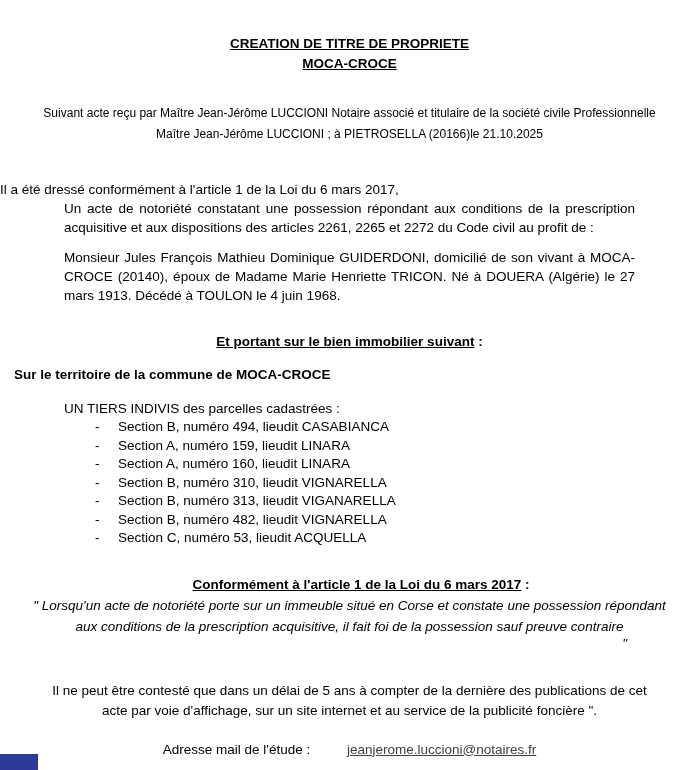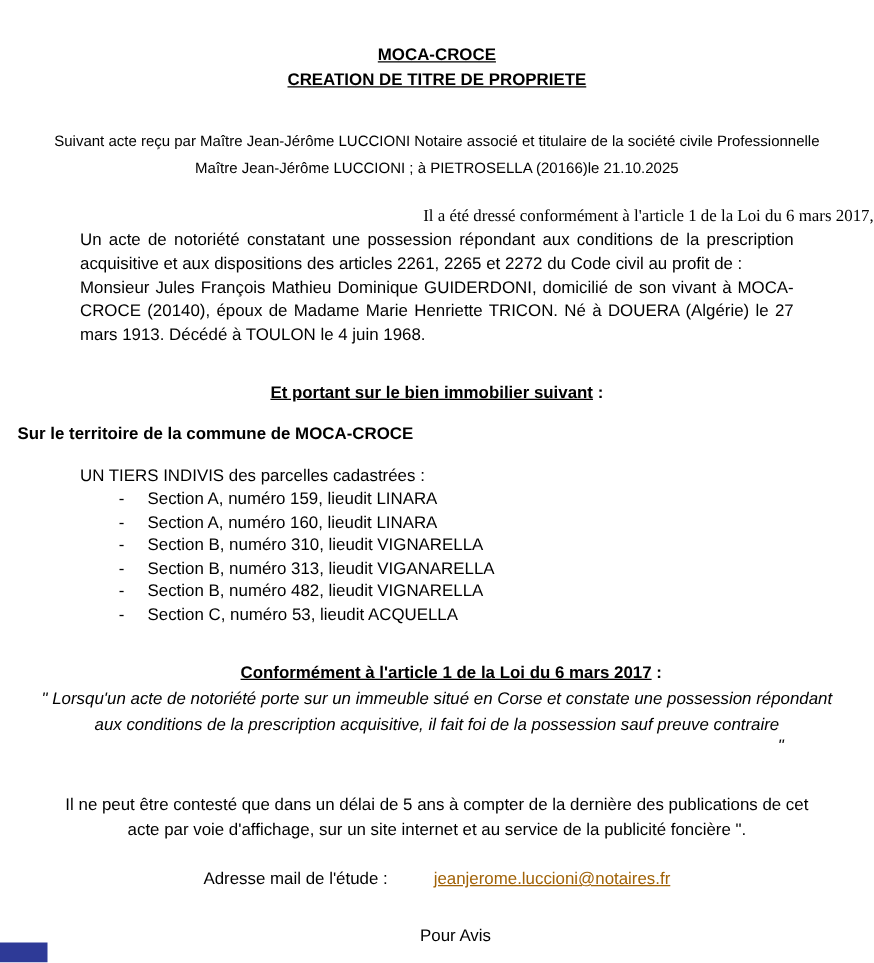--- a/index.html
+++ b/index.html
@@ -29,27 +29,26 @@
   .doc-title div { text-decoration: underline; }
 
   .intro {
     margin: 29px 34px 0 34px;
     text-align: center;
     font-size: 12px;
     line-height: 21px;
   }
 
   .line-dresse {
-    margin-top: 18px;
-    text-align: right;
-    font-family: Liberation Serif, serif;
+    margin-top: 35px;
+    text-align: left;
   }
 
   .body-par {
-    margin: 0 64px;
+    margin: 11px 64px;
   }
   .p2 { margin-top: 0; }
   .p3 { margin-top: 0; }
 
   .heading-bien {
     margin-top: 27px;
     text-align: center;
     font-weight: bold;
   }
   .heading-commune {
@@ -101,21 +100,21 @@
     text-align: center;
     line-height: 20px;
   }
 
   .email-line {
     margin-top: 19px;
     text-align: center;
   }
   .email-link {
     text-decoration: underline;
-    color: #a16207;
+    color: #404040;
     cursor: pointer;
     margin-left: 33px;
   }
 
   .signature {
     margin-top: 26px;
     padding-left: 336px;
     line-height: 21px;
   }
 
@@ -127,39 +126,40 @@
     height: 16px;
     background: #2e3a97;
   }
 </style>
 </head>
 <body>
 
 <div class="page">
 
   <div class="doc-title">
+    <div>CREATION DE TITRE DE PROPRIETE</div>
     <div>MOCA-CROCE</div>
-    <div>CREATION DE TITRE DE PROPRIETE</div>
   </div>
 
   <p class="intro">Suivant acte reçu  par Maître Jean-Jérôme LUCCIONI Notaire associé et titulaire de la société civile Professionnelle Maître Jean-Jérôme LUCCIONI ; à PIETROSELLA (20166)le 21.10.2025</p>
 
   <div class="line-dresse">Il a été dressé conformément à l'article 1 de la Loi du 6 mars 2017,</div>
 
   <p class="body-par justify p2">Un acte de notoriété constatant une possession répondant aux conditions de la prescription acquisitive et aux dispositions des articles 2261, 2265 et 2272 du Code civil au profit de :</p>
 
   <p class="body-par justify p3">Monsieur Jules François Mathieu Dominique GUIDERDONI, domicilié de son vivant à MOCA-CROCE (20140), époux de Madame Marie Henriette TRICON. Né à DOUERA (Algérie) le 27 mars 1913. Décédé à TOULON le 4 juin 1968.</p>
 
   <div class="heading-bien"><span class="underline">Et portant sur le bien immobilier suivant</span><span> :</span></div>
 
   <div class="heading-commune">Sur le territoire de la commune de MOCA-CROCE</div>
 
   <p class="parcelles-intro">UN TIERS INDIVIS des parcelles cadastrées :</p>
 
   <ul class="parcelles">
+    <li>Section B, numéro 494, lieudit CASABIANCA</li>
     <li>Section A, numéro 159, lieudit LINARA</li>
     <li>Section A, numéro 160, lieudit LINARA</li>
     <li>Section B, numéro 310, lieudit VIGNARELLA</li>
     <li>Section B, numéro 313, lieudit VIGANARELLA</li>
     <li>Section B, numéro 482, lieudit VIGNARELLA</li>
     <li>Section C, numéro 53, lieudit ACQUELLA</li>
   </ul>
 
   <div class="heading-conformement"><span class="underline">Conformément à l'article 1 de la Loi du 6 mars 2017</span><span> :</span></div>
 

